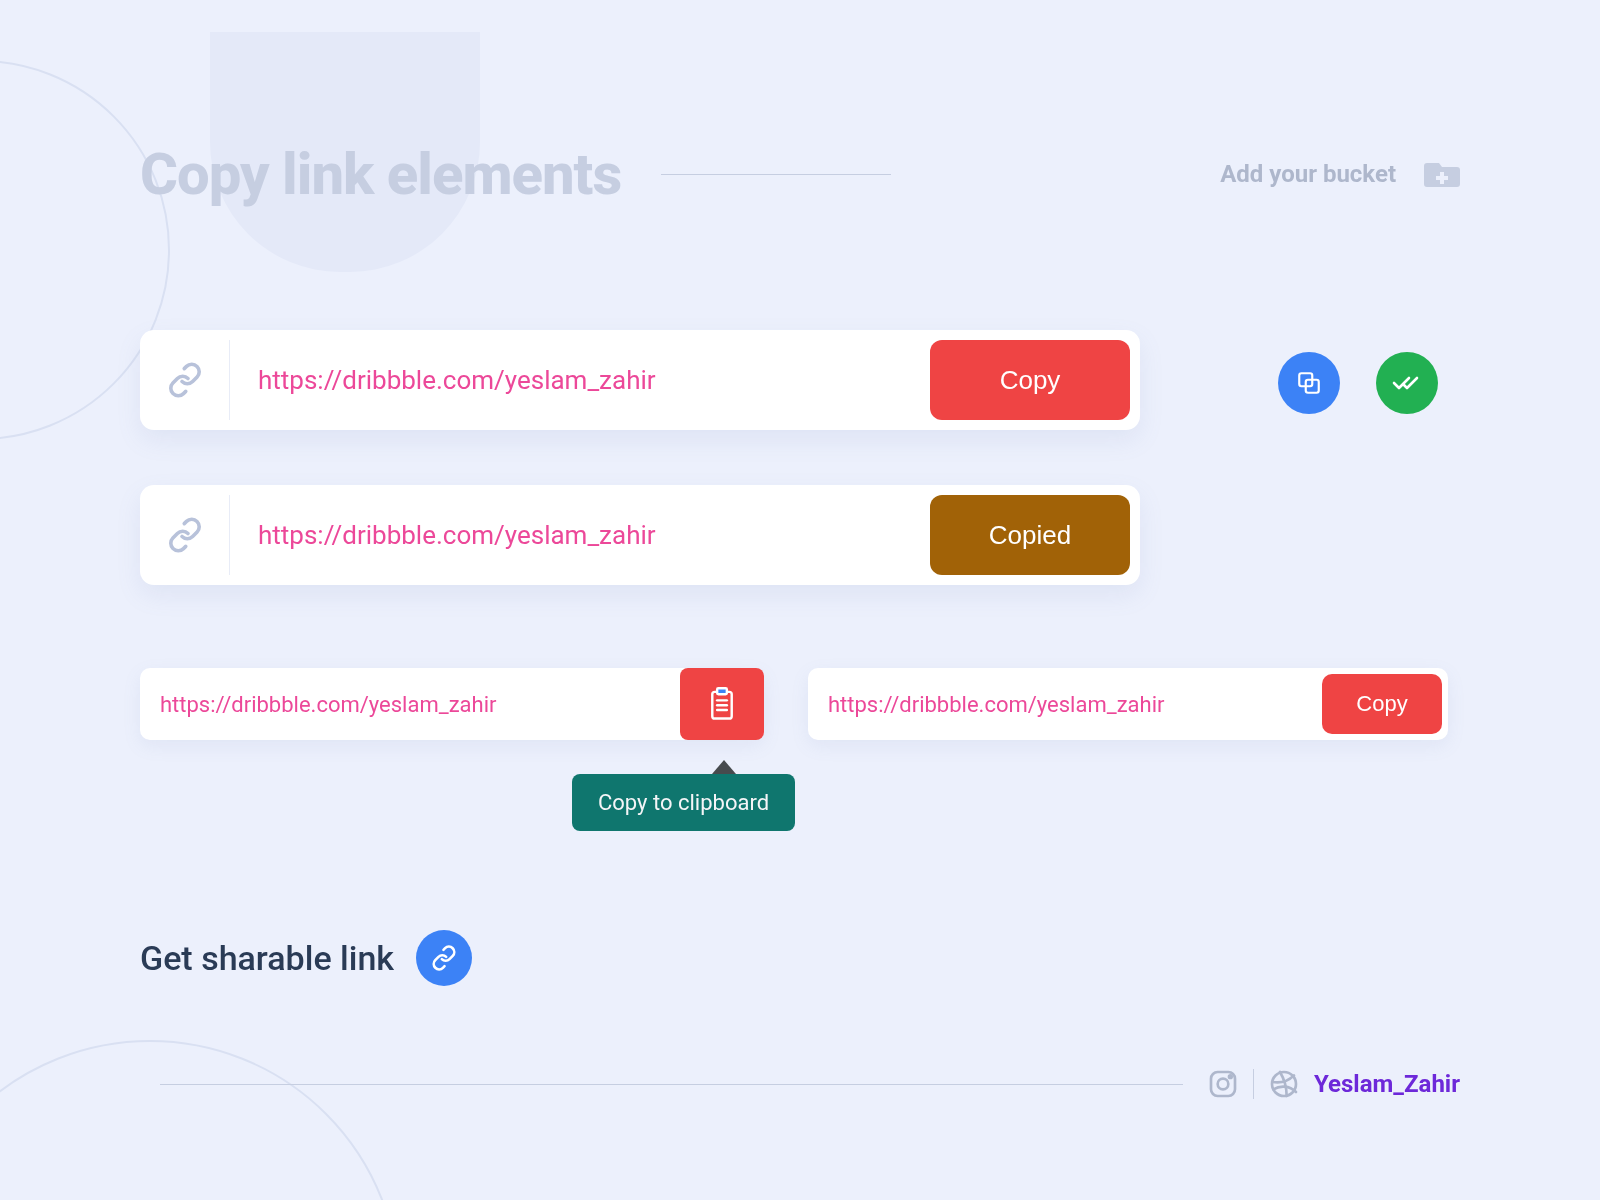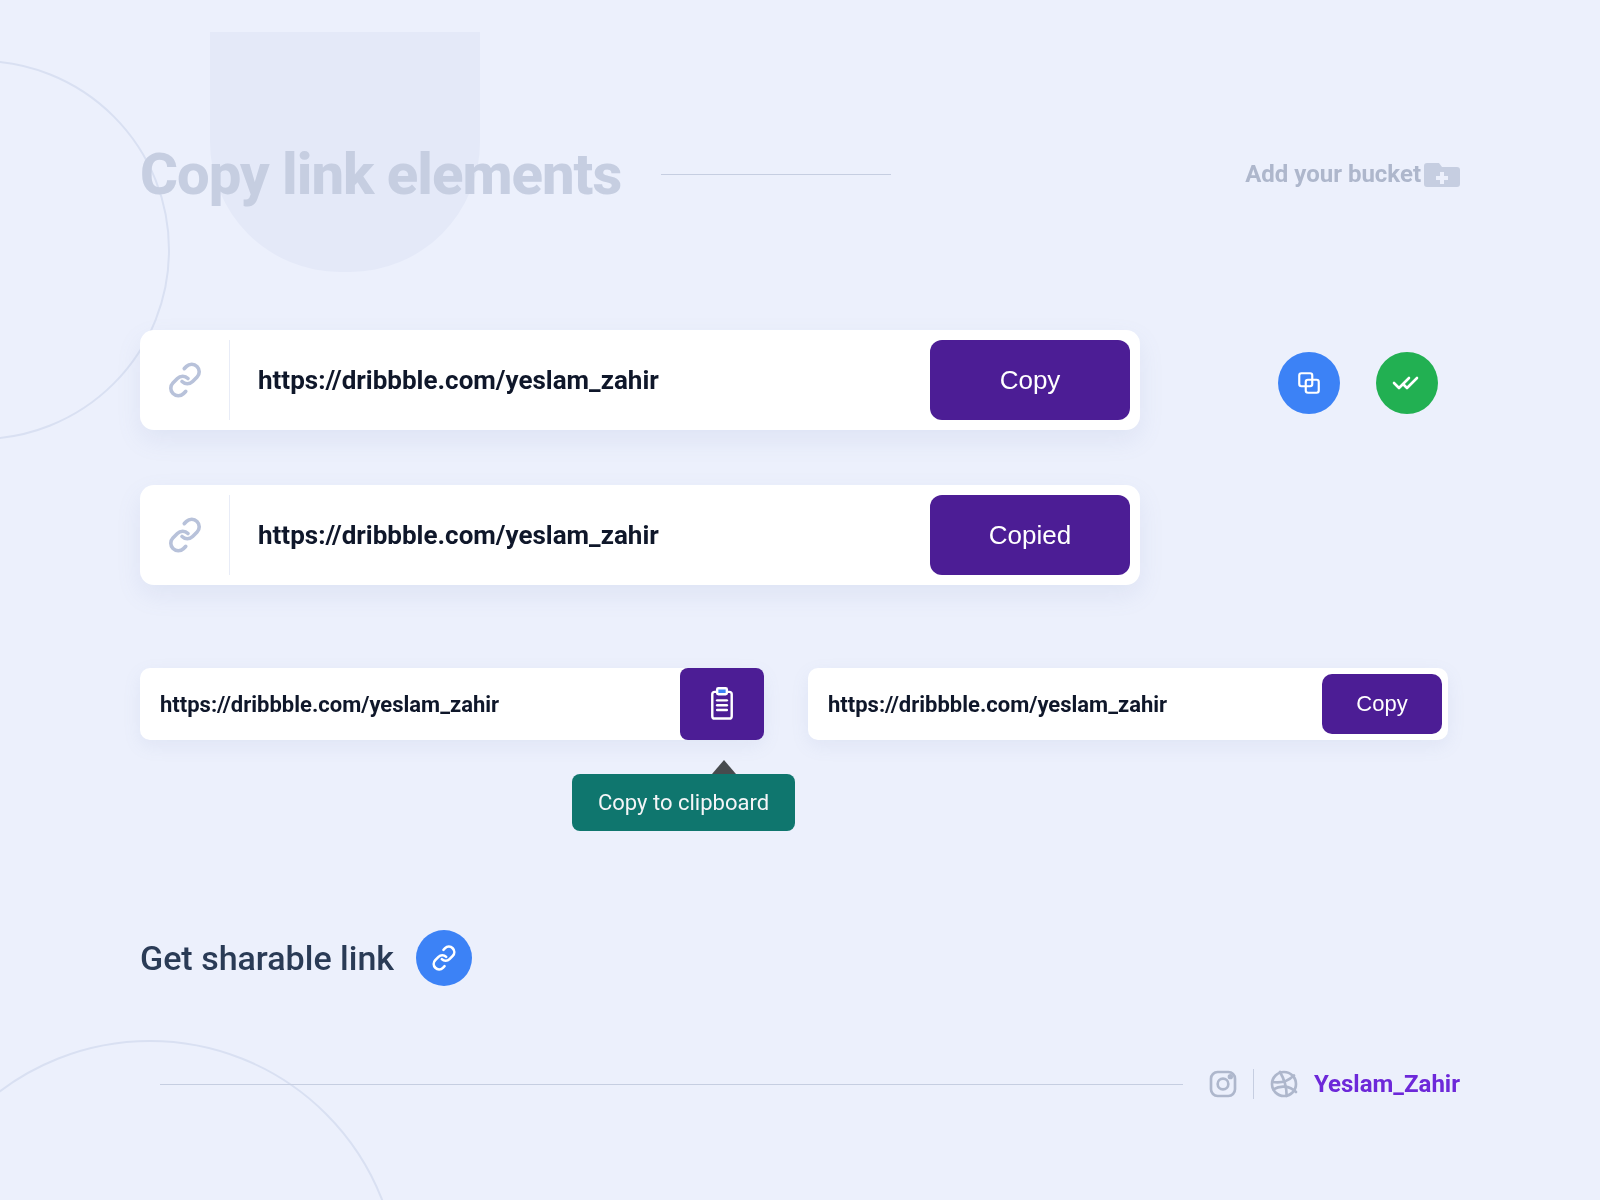--- a/index.html
+++ b/index.html
@@ -68,21 +68,21 @@
     letter-spacing: -1px;
   }
   .title-divider {
     width: 230px;
     height: 1px;
     background: #c6cee1;
   }
   .add-bucket {
     display: flex;
     align-items: center;
-    gap: 3px;
+    gap: 28px;
     color: #aeb7cc;
     font-weight: 700;
     font-size: 24px;
     cursor: pointer;
   }
   .add-bucket-icon {
     width: 36px; height: 30px;
     position: relative;
   }
 
@@ -107,42 +107,42 @@
     display: flex; align-items: center; justify-content: center;
     border-right: 1px solid #e8ecf7;
     margin: -10px 0 -10px -10px;
     padding: 10px;
   }
 
   .url-text {
     flex: 1;
     padding: 0 28px;
     font-size: 26px;
-    color: #0f172a;
-    font-weight: 700;
+    color: #ec4899;
+    font-weight: 400;
     white-space: nowrap;
     overflow: hidden;
   }
 
   .btn {
     height: 80px;
     min-width: 200px;
     border-radius: 12px;
     border: none;
     font-size: 26px;
     font-weight: 500;
     color: #fff;
     display: flex;
     align-items: center;
     justify-content: center;
     cursor: pointer;
     padding: 0 30px;
   }
-  .btn-blue { background: #4c1d95; }
-  .btn-green { background: #4c1d95; }
+  .btn-blue { background: #ef4444; }
+  .btn-green { background: #a16207; }
 
   
   .round-buttons {
     position: absolute;
     top: 352px;
     left: 1278px;
     display: flex;
     gap: 36px;
   }
   .round-btn {

